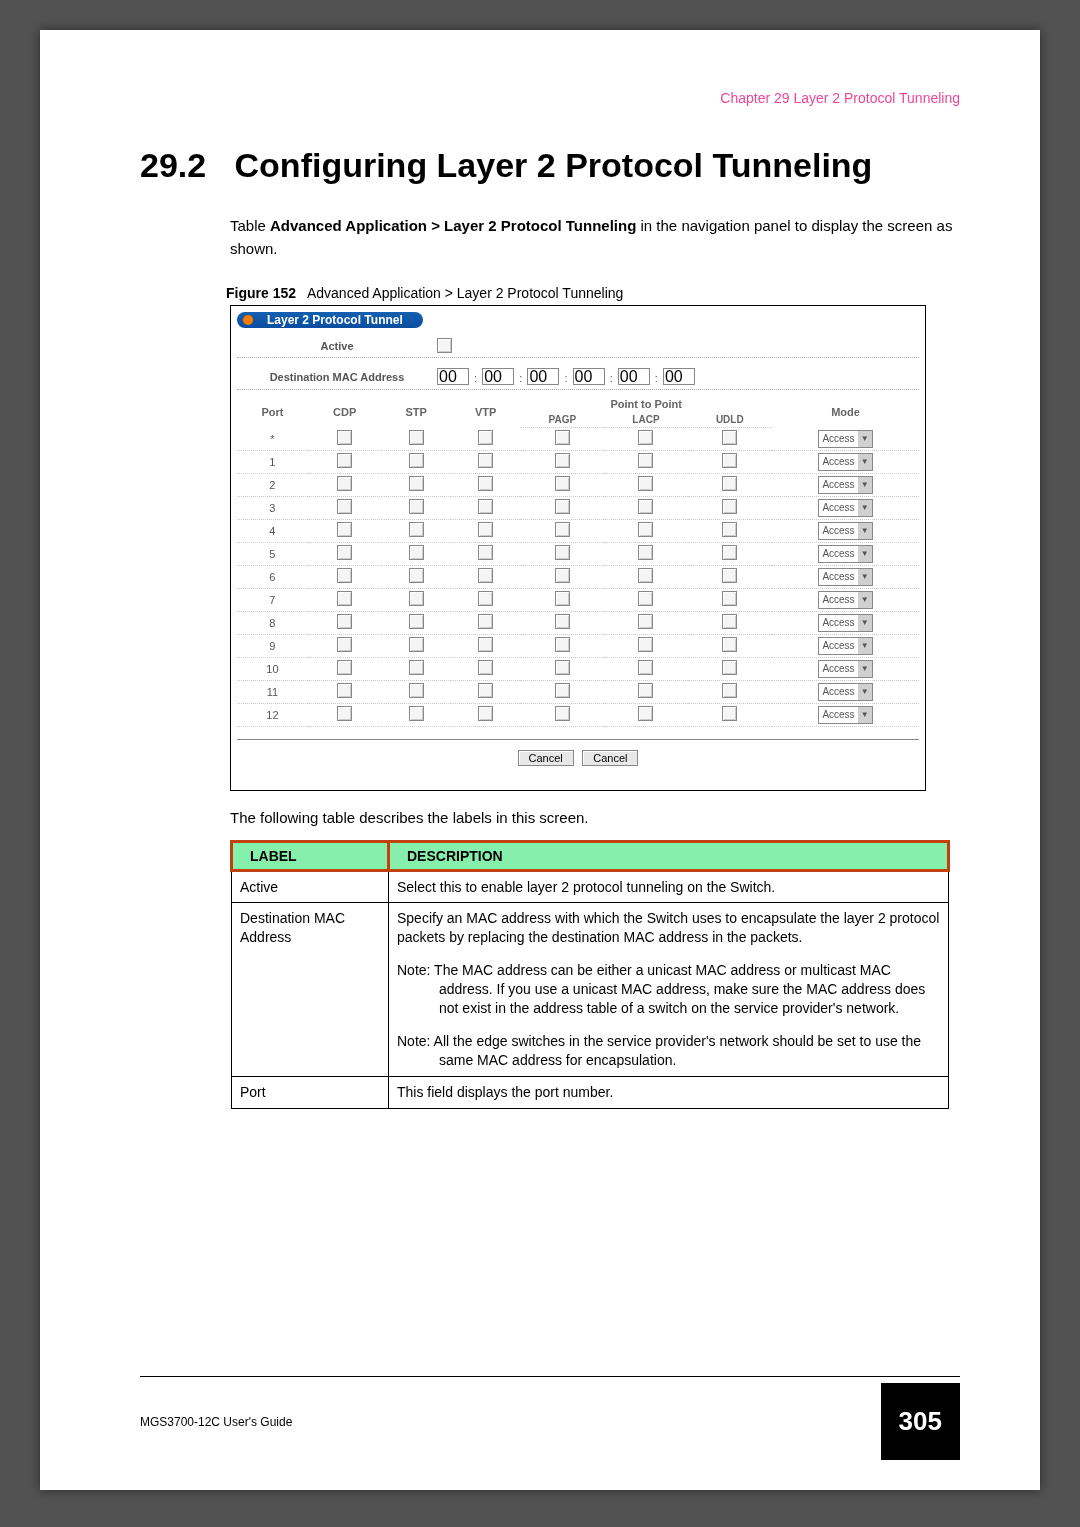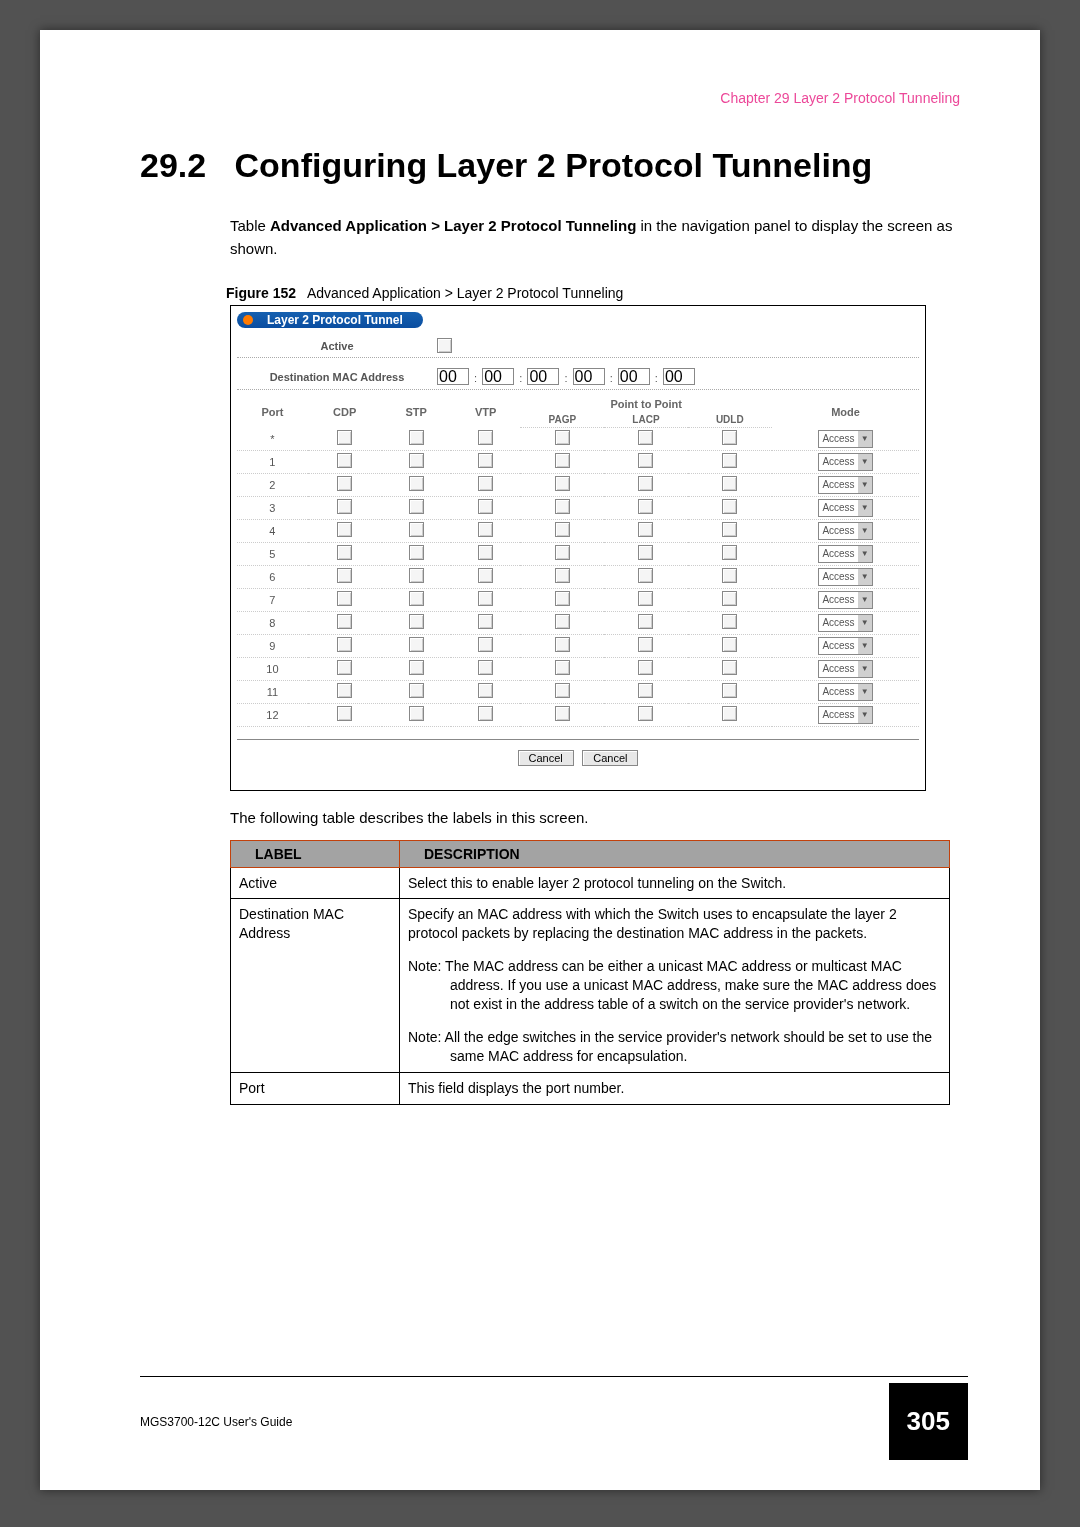--- a/index.html
+++ b/index.html
@@ -97,29 +97,29 @@
     background:#e8e8e8;box-shadow:inset 1px 1px 0 #fff;
     margin:0 2px;
   }
   .after-fig { margin-left:90px;font-size:15px;margin-top:18px;margin-bottom:14px;}
   .tbl-cap{margin-left:90px;font-size:14px;margin-bottom:2px;}
   table.desc-tbl{
     margin-left:90px;border-collapse:collapse;width:720px;font-size:14px;
     border:1px solid #000;
   }
   table.desc-tbl th{
-    border:1px solid #c2410c;padding:5px 24px;text-align:left;
-    background:#a3a3a3;
+    border:3px solid #c2410c;padding:5px 17px;text-align:left;
+    background:#86efac;
   }
   table.desc-tbl td{
     border:1px solid #000;padding:6px 8px;vertical-align:top;line-height:1.35;
   }
   .note-block{margin-top:14px;padding-left:42px;text-indent:-42px;}
   .footer{
-    position:absolute;bottom:30px;left:100px;right:72px;
+    position:absolute;bottom:30px;left:100px;right:80px;
     display:flex;justify-content:space-between;align-items:center;
     border-top:1px solid #000;padding-top:6px;
   }
   .footer-left{font-size:12px;}
   .page-num{
     font-size:26px;font-weight:bold;background:#000;color:#fff;
     padding:23px 18px;
   }
   .ptp-group{text-align:center;}
   .subhead{font-size:10px;color:#666;font-weight:bold;}

